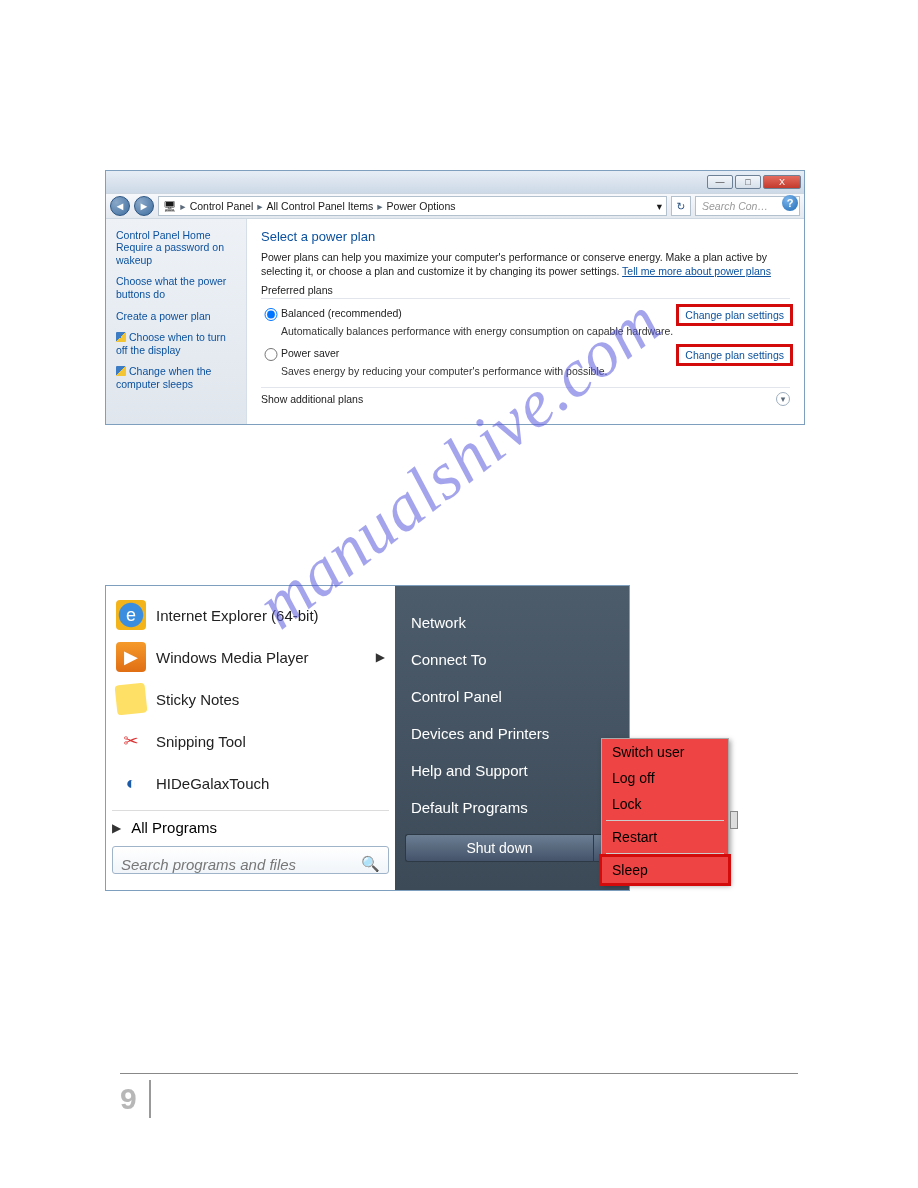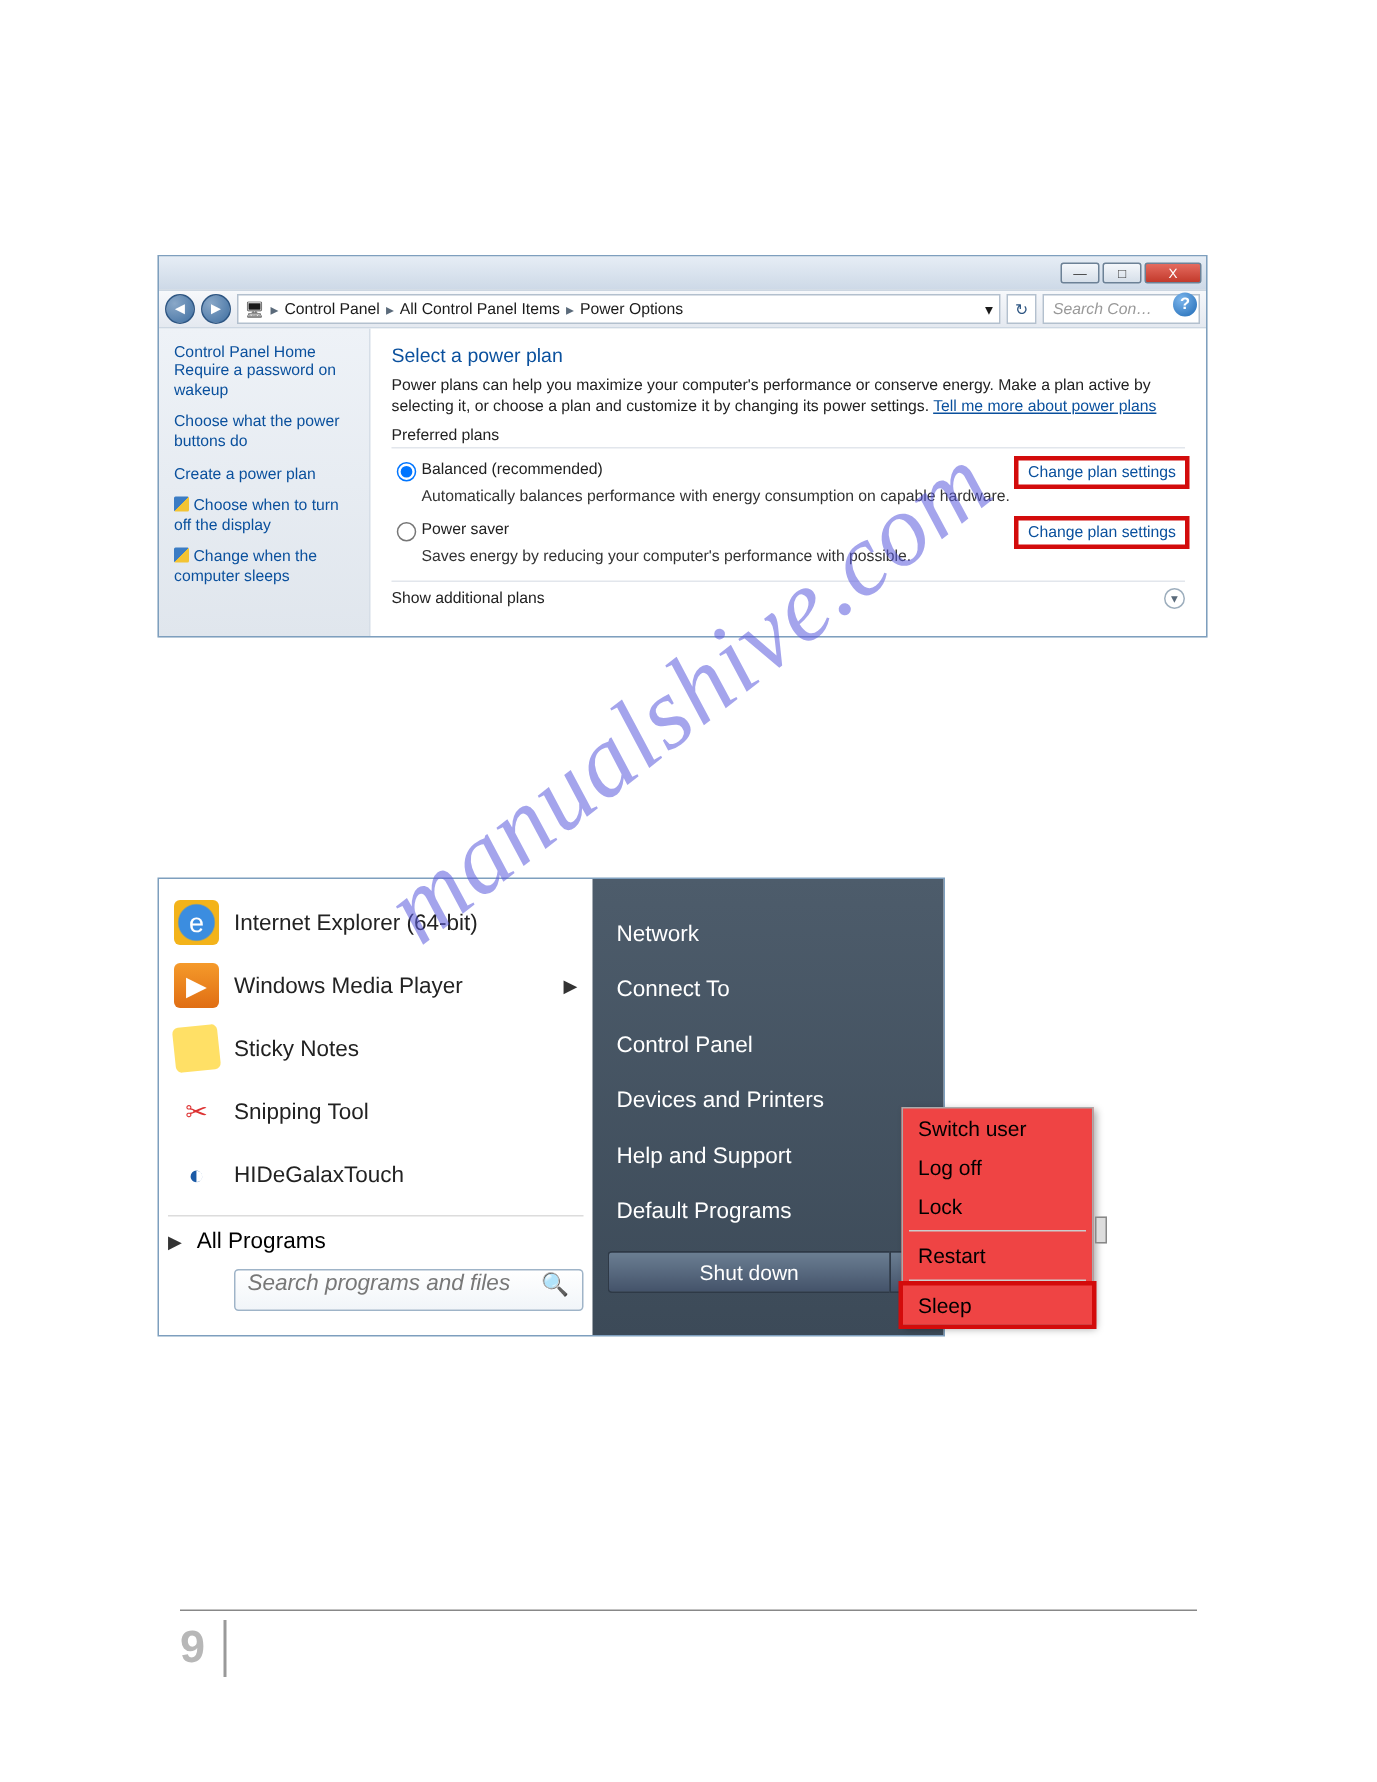--- a/index.html
+++ b/index.html
@@ -232,26 +232,25 @@
     display: flex; align-items: center; gap: 10px;
     font-size: 15px;
   }
   .sm-allprog .tri { font-size: 12px; color:#333; }
   .sm-search {
     margin-top: 10px;
     height: 28px;
     border: 1px solid #9fb4c8;
     border-radius: 3px;
     display: flex;
-    align-items: flex-start;
+    align-items: flex-end;
     padding: 0 8px;
     color: #777;
     font-style: italic;
     background: linear-gradient(#fff,#f1f5f9);
-    margin-left: 44px;
   }
   .sm-search .mag { margin-left:auto; color:#2d6aa8; font-style:normal;}
   .sm-right {
     width: 235px;
     background: linear-gradient(#4d5c6b,#3c4a58);
     color: #fff;
     padding: 18px 0;
     display: flex; flex-direction: column;
     font-size: 15px;
   }

